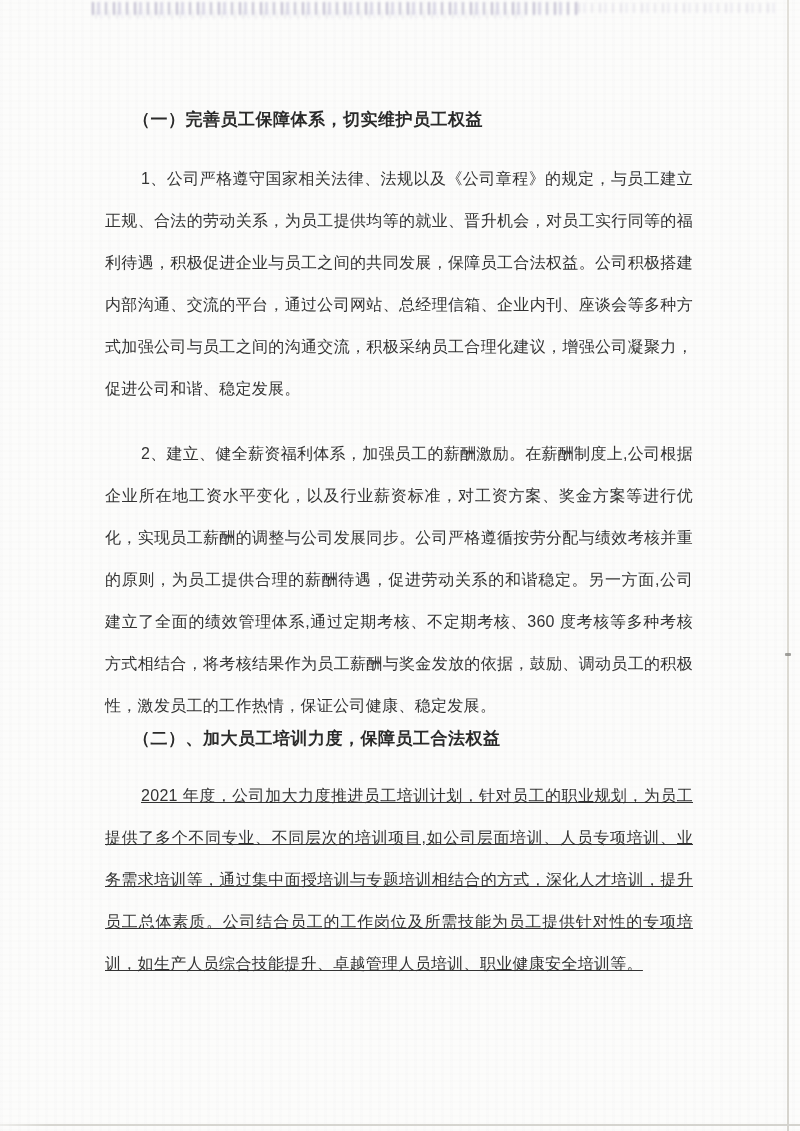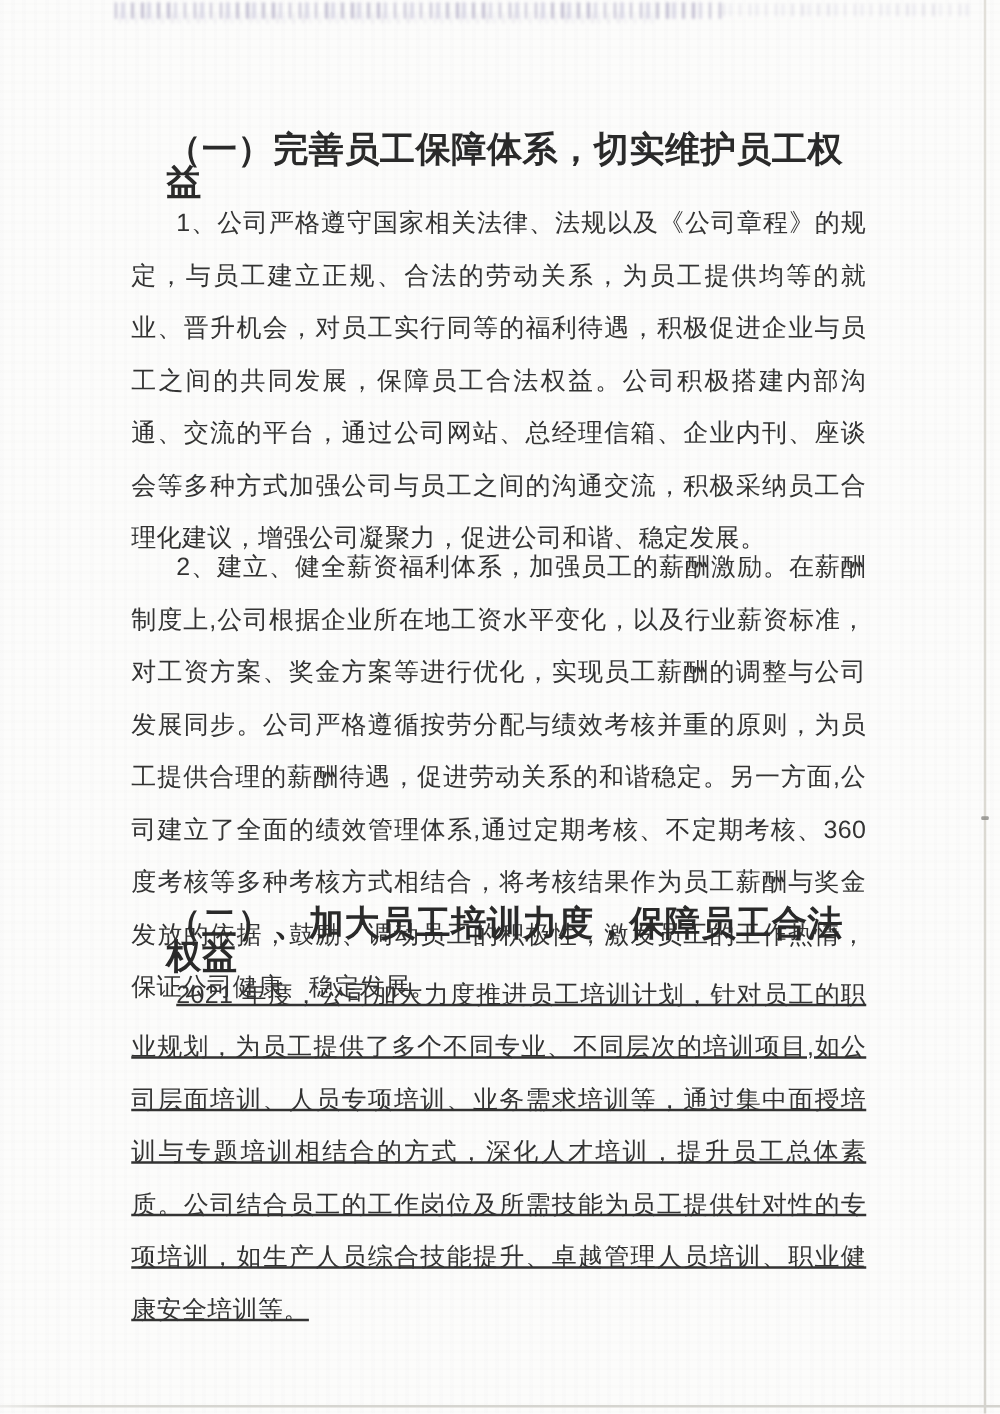--- a/index.html
+++ b/index.html
@@ -53,33 +53,33 @@
   }
   .bottom-edge-line {
     position: absolute; left: 0; bottom: 5px; width: 800px; height: 2px;
     background: linear-gradient(90deg, rgba(214,213,208,0.35) 0%, #d7d6d1 6%, #d4d3ce 100%);
   }
 
   .heading {
     position: absolute;
     left: 133px; width: 560px;
     margin: 0;
-    font-size: 28px; line-height: 26px;
+    font-size: 17px; line-height: 26px;
     font-weight: 700;
     color: #2a2a2a;
     letter-spacing: 0.5px;
   }
   .heading-1 { top: 107px; }
   .heading-2 { top: 726px; }
 
   .para {
     position: absolute;
     left: 105px; width: 588px;
     margin: 0;
-    font-size: 20px; line-height: 42px;
+    font-size: 16px; line-height: 42px;
     color: #333333;
     text-align: justify;
     text-justify: inter-character;
     word-break: break-all;
     letter-spacing: 0.3px;
   }
   .para-1 { top: 158px; }
   .para-2 { top: 433px; }
   .para-3 { top: 775px; text-decoration: underline; }
   .para .indent { display: inline-block; width: 36px; }

